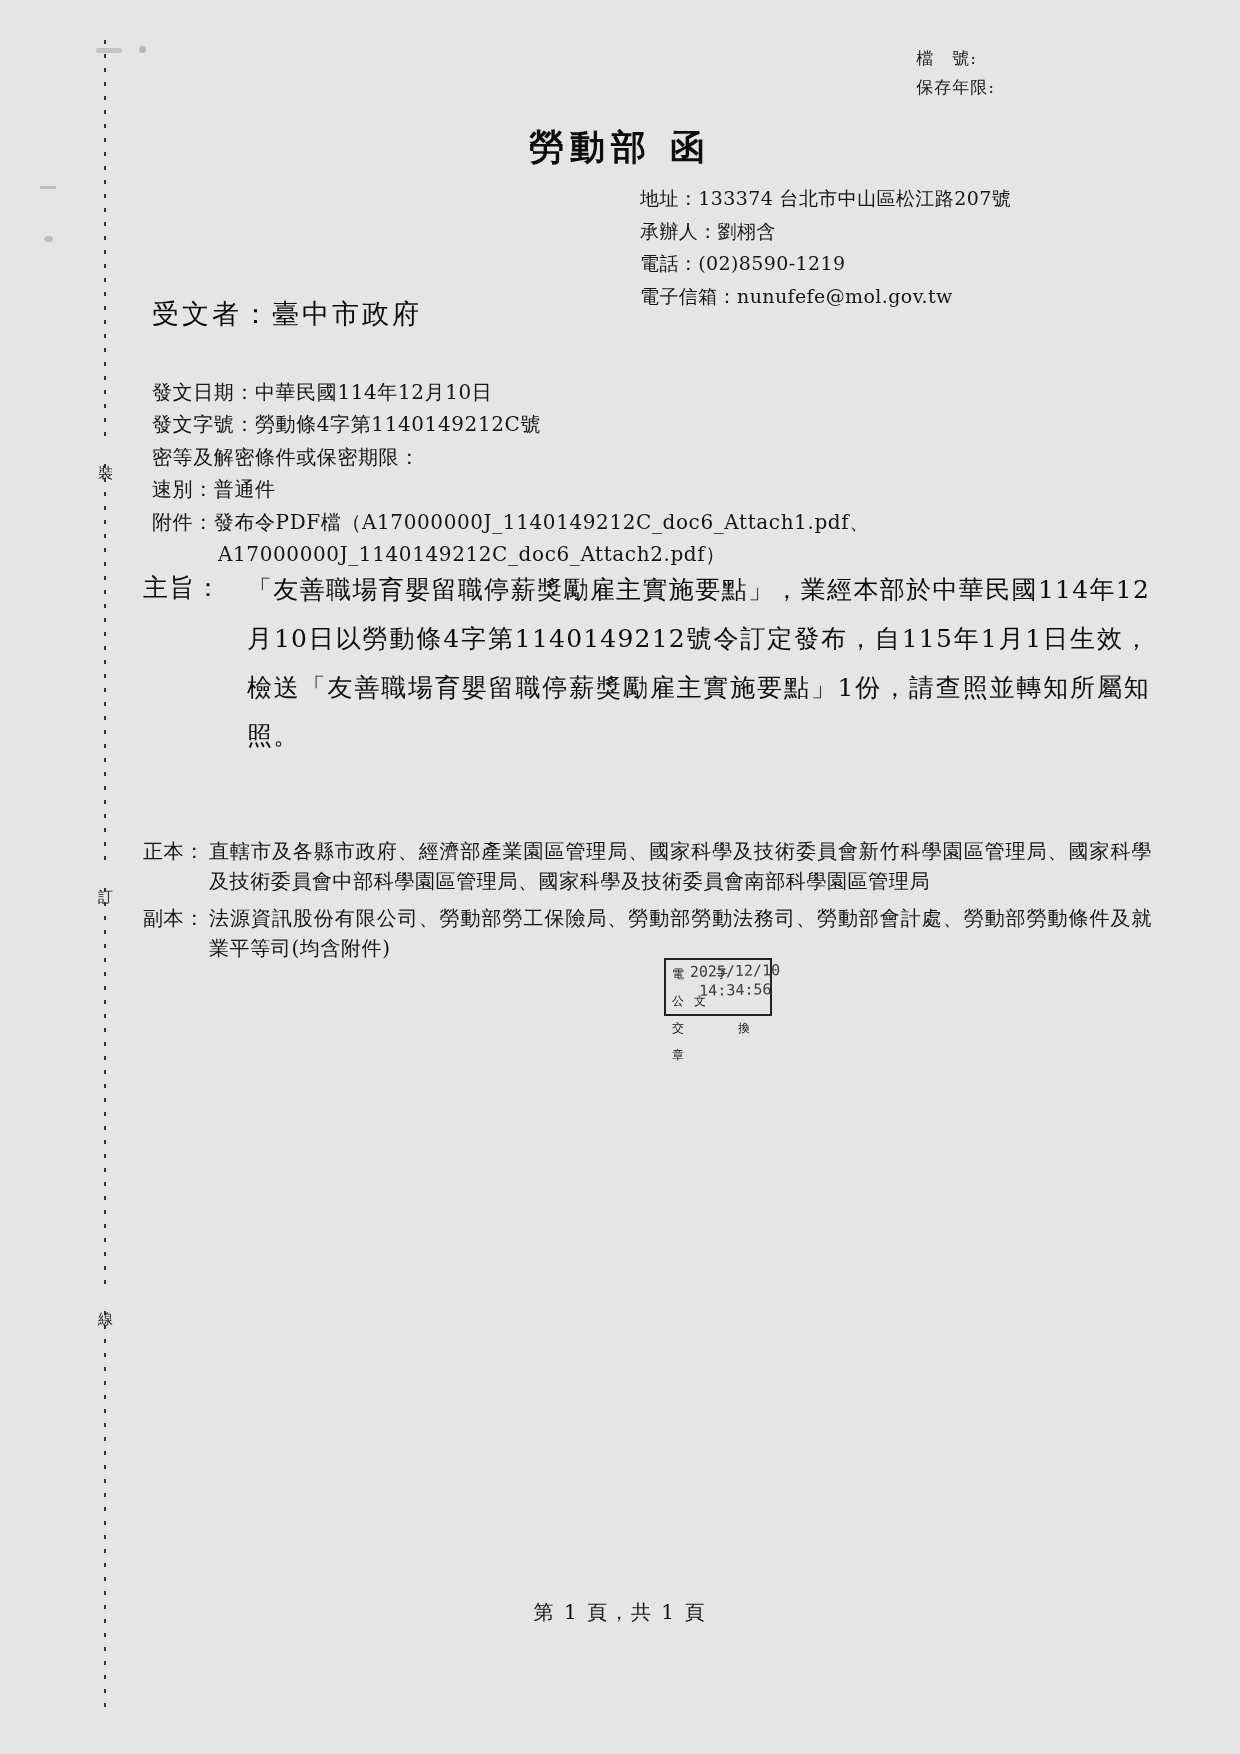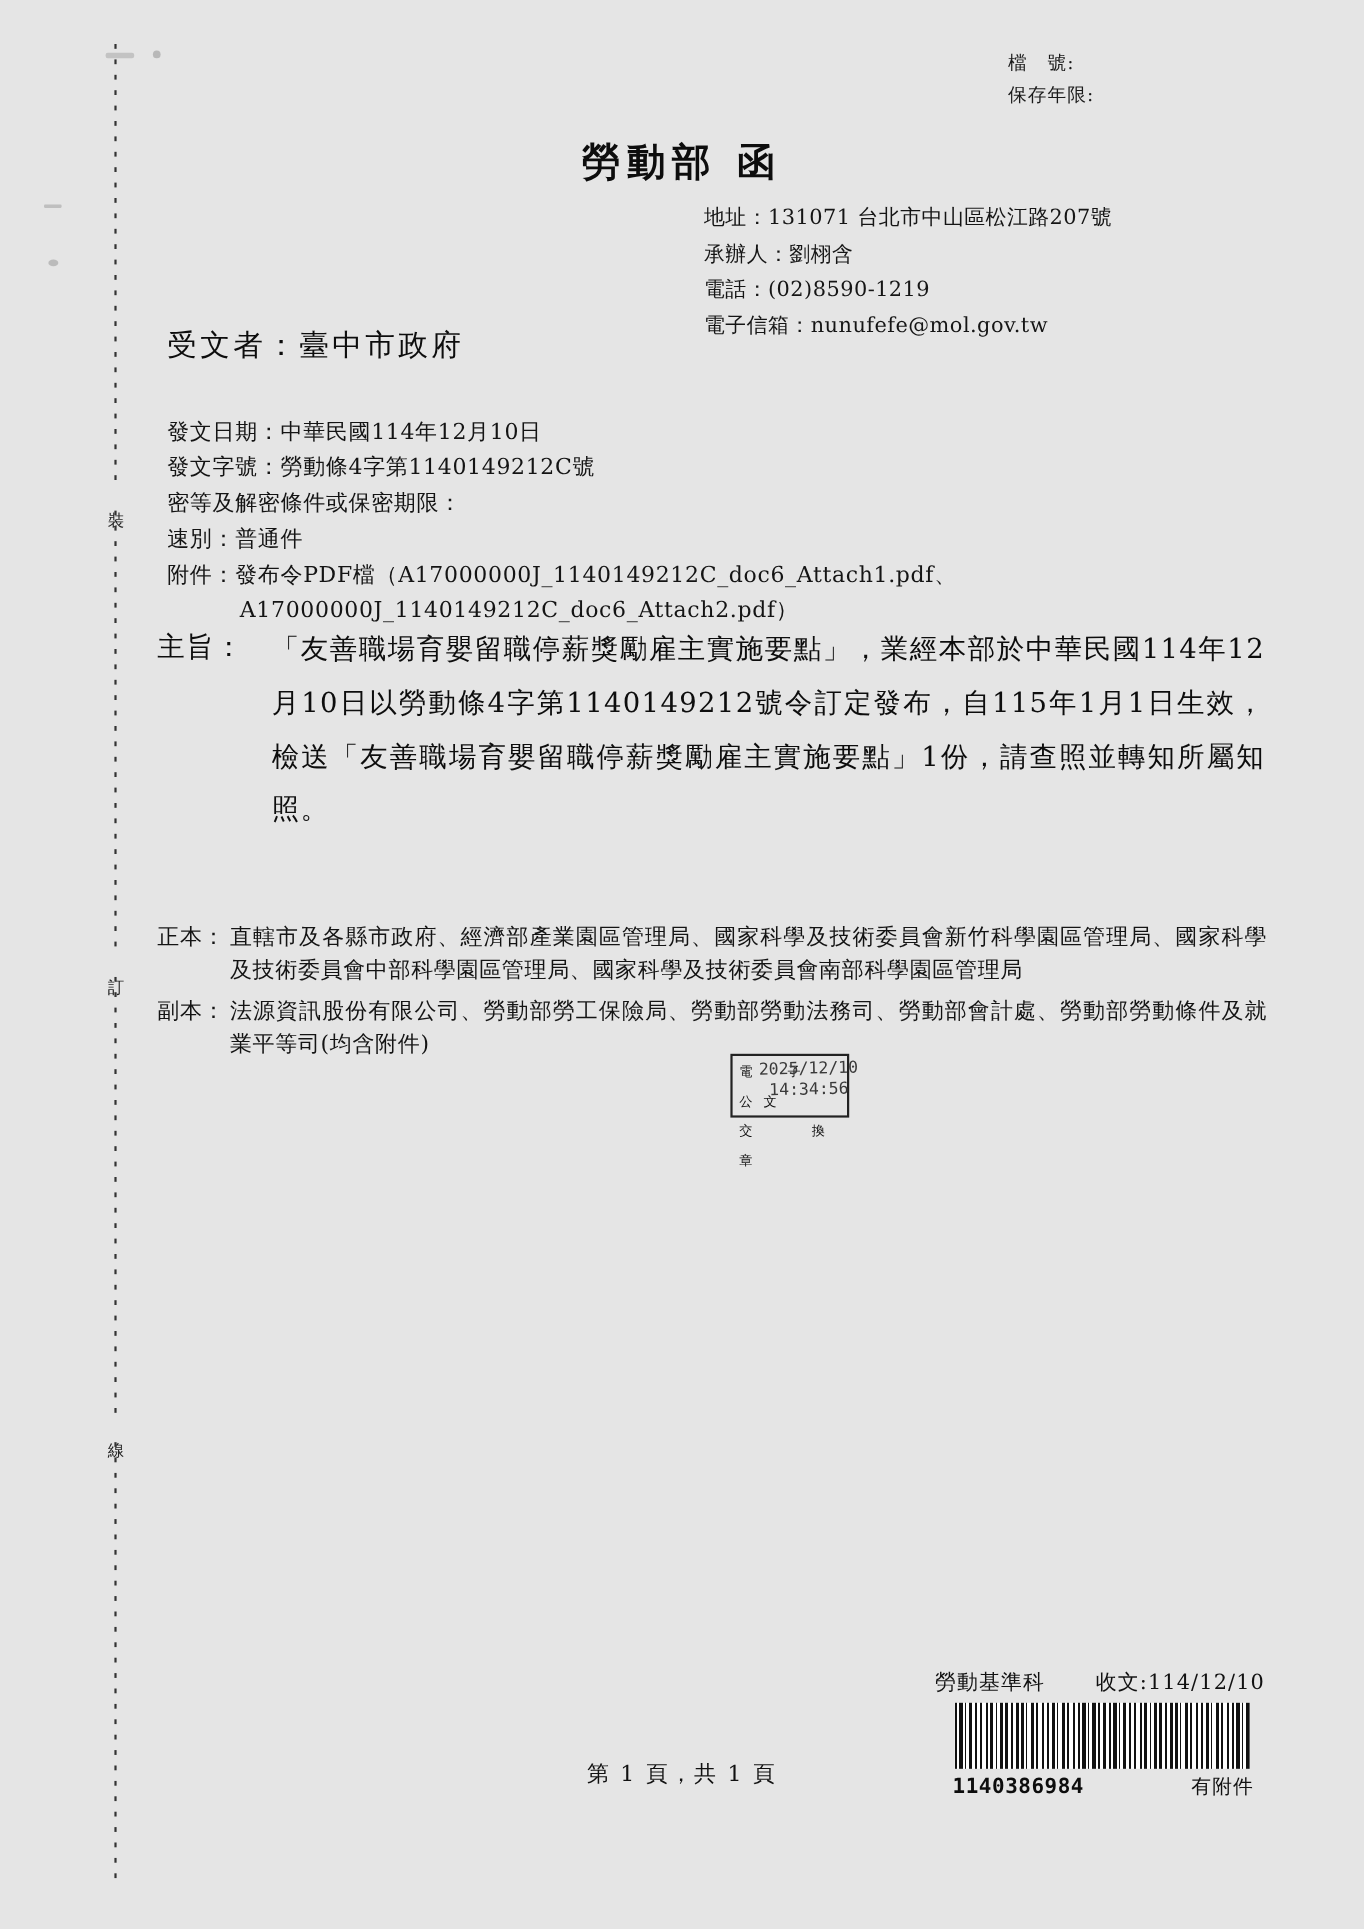--- a/index.html
+++ b/index.html
@@ -257,21 +257,21 @@
   </div>
 
   <div class="archive">
     <div>檔　號:</div>
     <div>保存年限:</div>
   </div>
 
   <div class="doc-title">勞動部 函</div>
 
   <div class="contact">
-    <div>地址：131071 台北市中山區松江路207號</div>
+    <div>地址：133374 台北市中山區松江路207號</div>
     <div>承辦人：劉栩含</div>
     <div>電話：(02)8590-1219</div>
     <div>電子信箱：nunufefe@mol.gov.tw</div>
   </div>
 
   <div class="recipient">受文者：臺中市政府</div>
 
   <div class="meta">
     <div>發文日期：中華民國114年12月10日</div>
     <div>發文字號：勞動條4字第1140149212C號</div>
@@ -301,25 +301,14 @@
     <div>電　子　　公文</div>
     <div>交　　換　　章</div>
   </div>
   <div class="stamp-time">
     <div>2025/12/10</div>
     <div>14:34:56</div>
   </div>
 
   <div class="page-num">第 1 頁，共 1 頁</div>
 
-  <div class="recv-box">
-    <div class="recv-line">
-      <span>勞動基準科</span>
-      <span>收文:114/12/10</span>
-    </div>
-    <div class="barcode"></div>
-    <div class="barcode-row">
-      <span class="barcode-num">1140386984</span>
-      <span class="attach-note">有附件</span>
-    </div>
-  </div>
 
 </div>
 
 </body></html>

